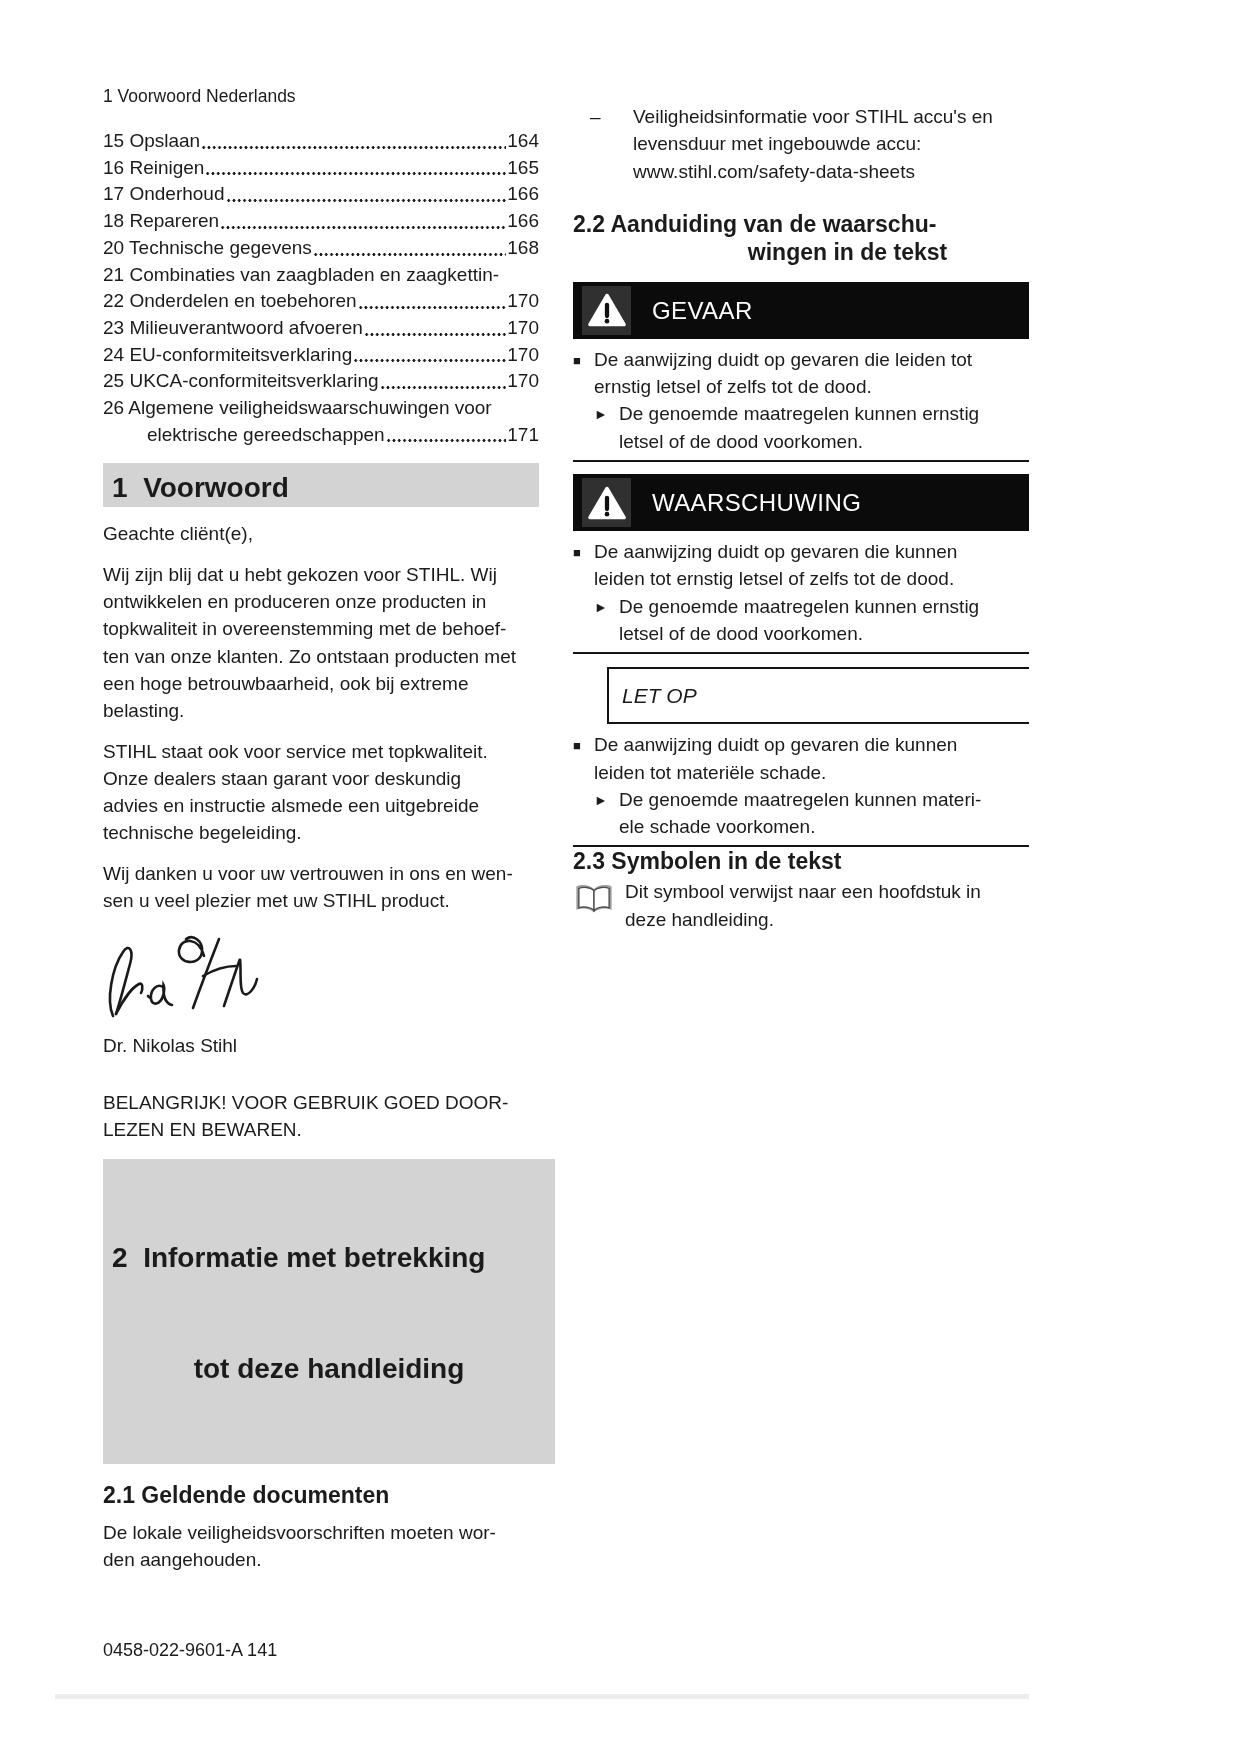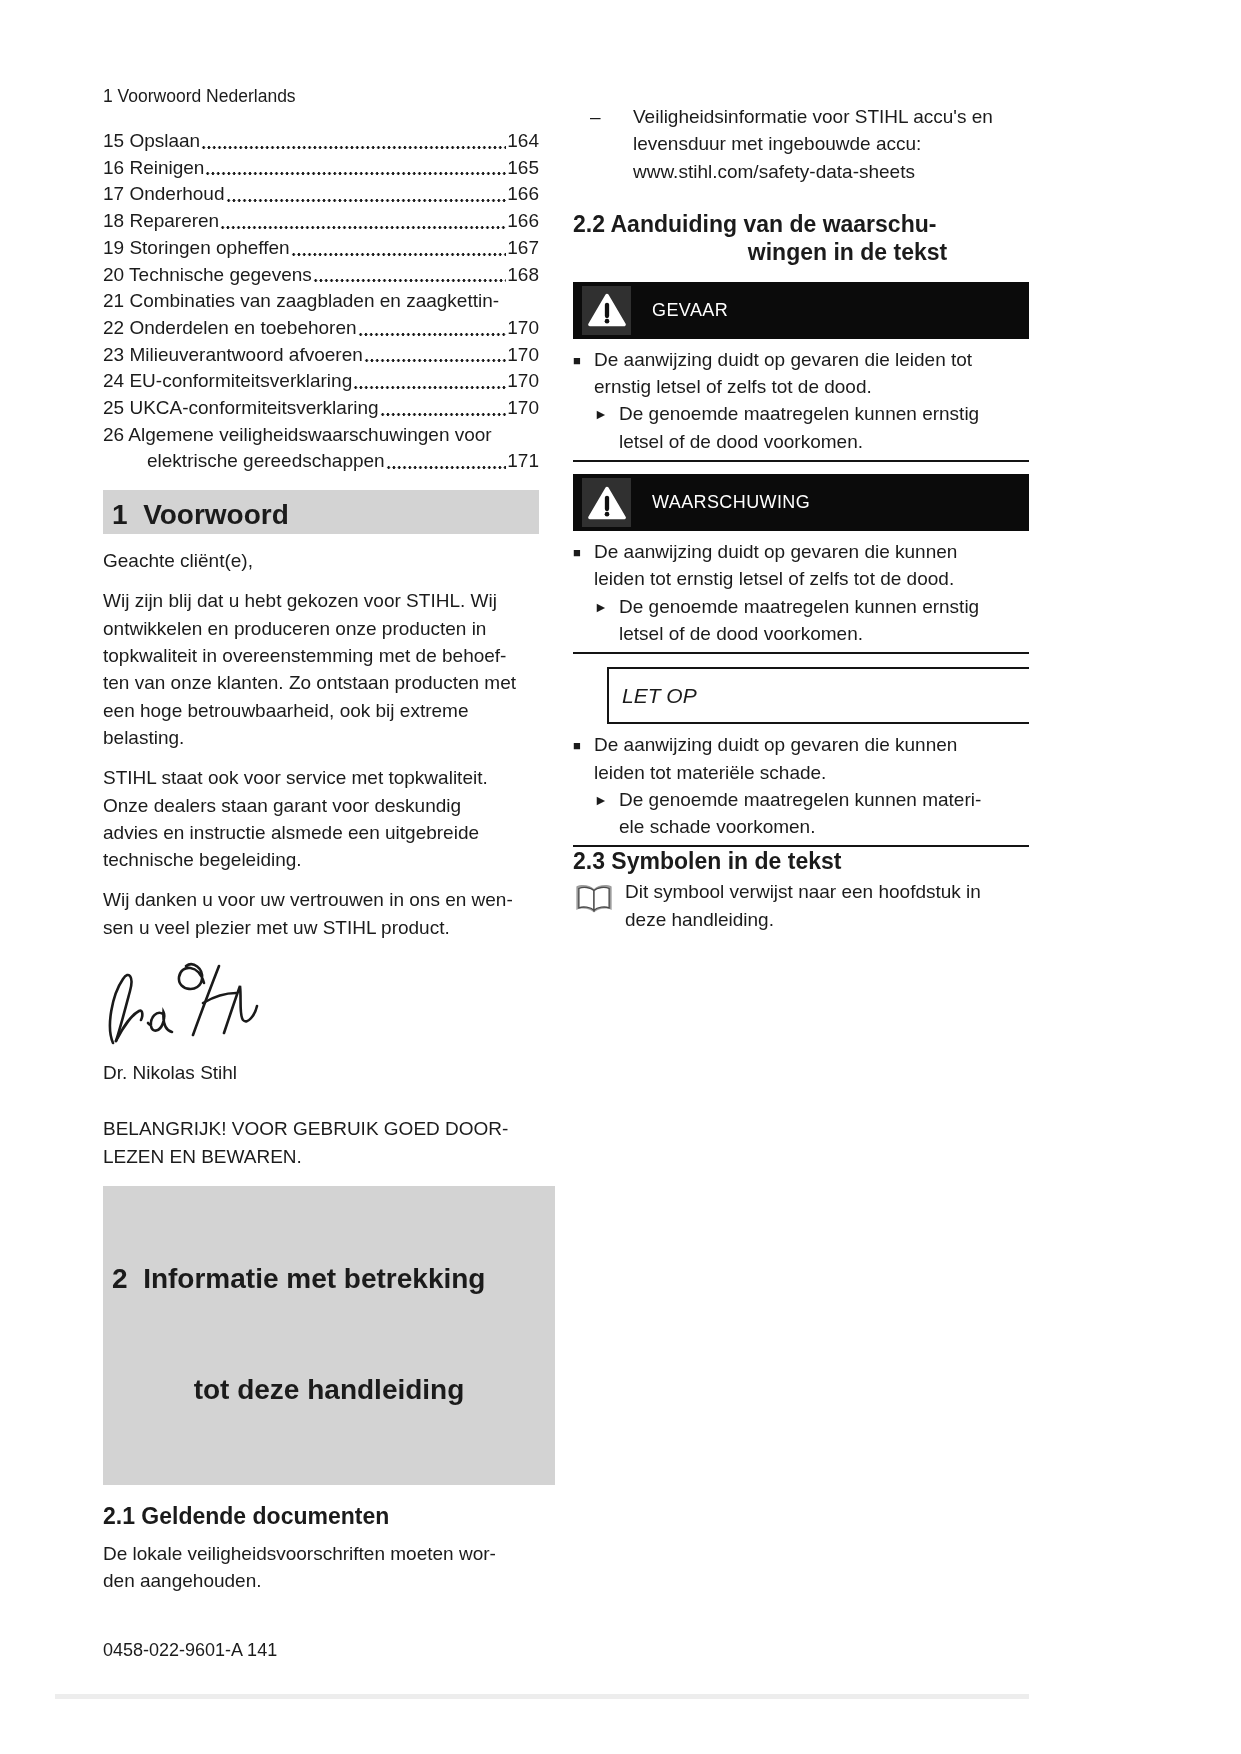--- a/index.html
+++ b/index.html
@@ -18,21 +18,21 @@
   .toc-wrap-indent { padding-left:44px; }
   .leader { flex:1 1 auto; min-width:6px; height:5px; align-self:flex-end;
             margin:0 1px 5px 1px;
             background-image:radial-gradient(circle, #1b1b1b 1.25px, transparent 1.5px);
             background-size:5.3px 5px; background-repeat:repeat-x; background-position:left bottom; }
 
   
   .h1bar { margin-top:15px; background:#d3d3d3; font-size:28px; font-weight:bold;
            line-height:34px; padding:8px 0 2px 9px; white-space:pre; }
   .h2bar { margin-top:16px; width:452px; background:#d3d3d3; font-size:28px; font-weight:bold;
-           line-height:37px; padding:0 0 3px 0; white-space:pre; }
+           line-height:37px; padding:6px 0 3px 0; white-space:pre; }
   .h2bar .l1 { padding-left:9px; }
   .h2bar .l2 { text-align:center; }
   .h-sub { font-size:23px; font-weight:bold; line-height:28px; }
   .h22 { margin-top:25px; }
   .h22 .l2 { text-align:center; }
 
   
   .bodytext { font-size:19px; line-height:27.3px; }
   .pre { white-space:pre-line; }
   .par { margin-top:13px; }
@@ -46,21 +46,21 @@
   .b  { flex:none; }
   .b-arrow  { width:25px; font-size:14px; line-height:27.3px; padding-top:1px; }
   .b-dash   { width:26px; }
   .b-square { width:21px; font-size:13px; line-height:27.3px; padding-top:1px; }
   .measure { margin-left:21px; }
 
   
   .banner { margin-top:16px; height:57px; background:#0b0b0b; display:flex; align-items:center; color:#ffffff; }
   .ibox { width:49px; height:49px; background:#303030; margin-left:9px; flex:none;
           display:flex; align-items:center; justify-content:center; }
-  .blabel { font-size:18px; margin-left:21px; letter-spacing:0.4px; }
+  .blabel { font-size:24px; margin-left:21px; letter-spacing:0.4px; }
   .wblock { margin-top:7px; }
   .rule { border-bottom:2.5px solid #141414; margin-top:5px; }
   .notice-box { margin-top:13px; border:2.5px solid #141414; height:53px;
                 display:flex; align-items:center; padding-left:13px;
                 font-size:21px; font-style:italic;margin-left:34px; }
 
   .symbol-row { display:flex; margin-top:3px; }
   .symbol-icon { width:52px; flex:none; padding-top:3px; }
 
   .footer { position:absolute; left:103px; top:1640px; font-size:18px; }
@@ -88,25 +88,20 @@
       </div>
       <div class="toc-row">
         <span class="toc-label">17 Onderhoud</span>
         <span class="leader"></span>
         <span class="toc-page">166</span>
       </div>
       <div class="toc-row">
         <span class="toc-label">18 Repareren</span>
         <span class="leader"></span>
         <span class="toc-page">166</span>
-      </div>
-      <div class="toc-row">
-        <span class="toc-label">19 Storingen opheffen</span>
-        <span class="leader"></span>
-        <span class="toc-page">167</span>
       </div>
       <div class="toc-row">
         <span class="toc-label">20 Technische gegevens</span>
         <span class="leader"></span>
         <span class="toc-page">168</span>
       </div>
       <div class="toc-row">
         <span class="toc-label">21 Combinaties van zaagbladen en zaagkettin-</span>
       </div>
       <div class="toc-row">

